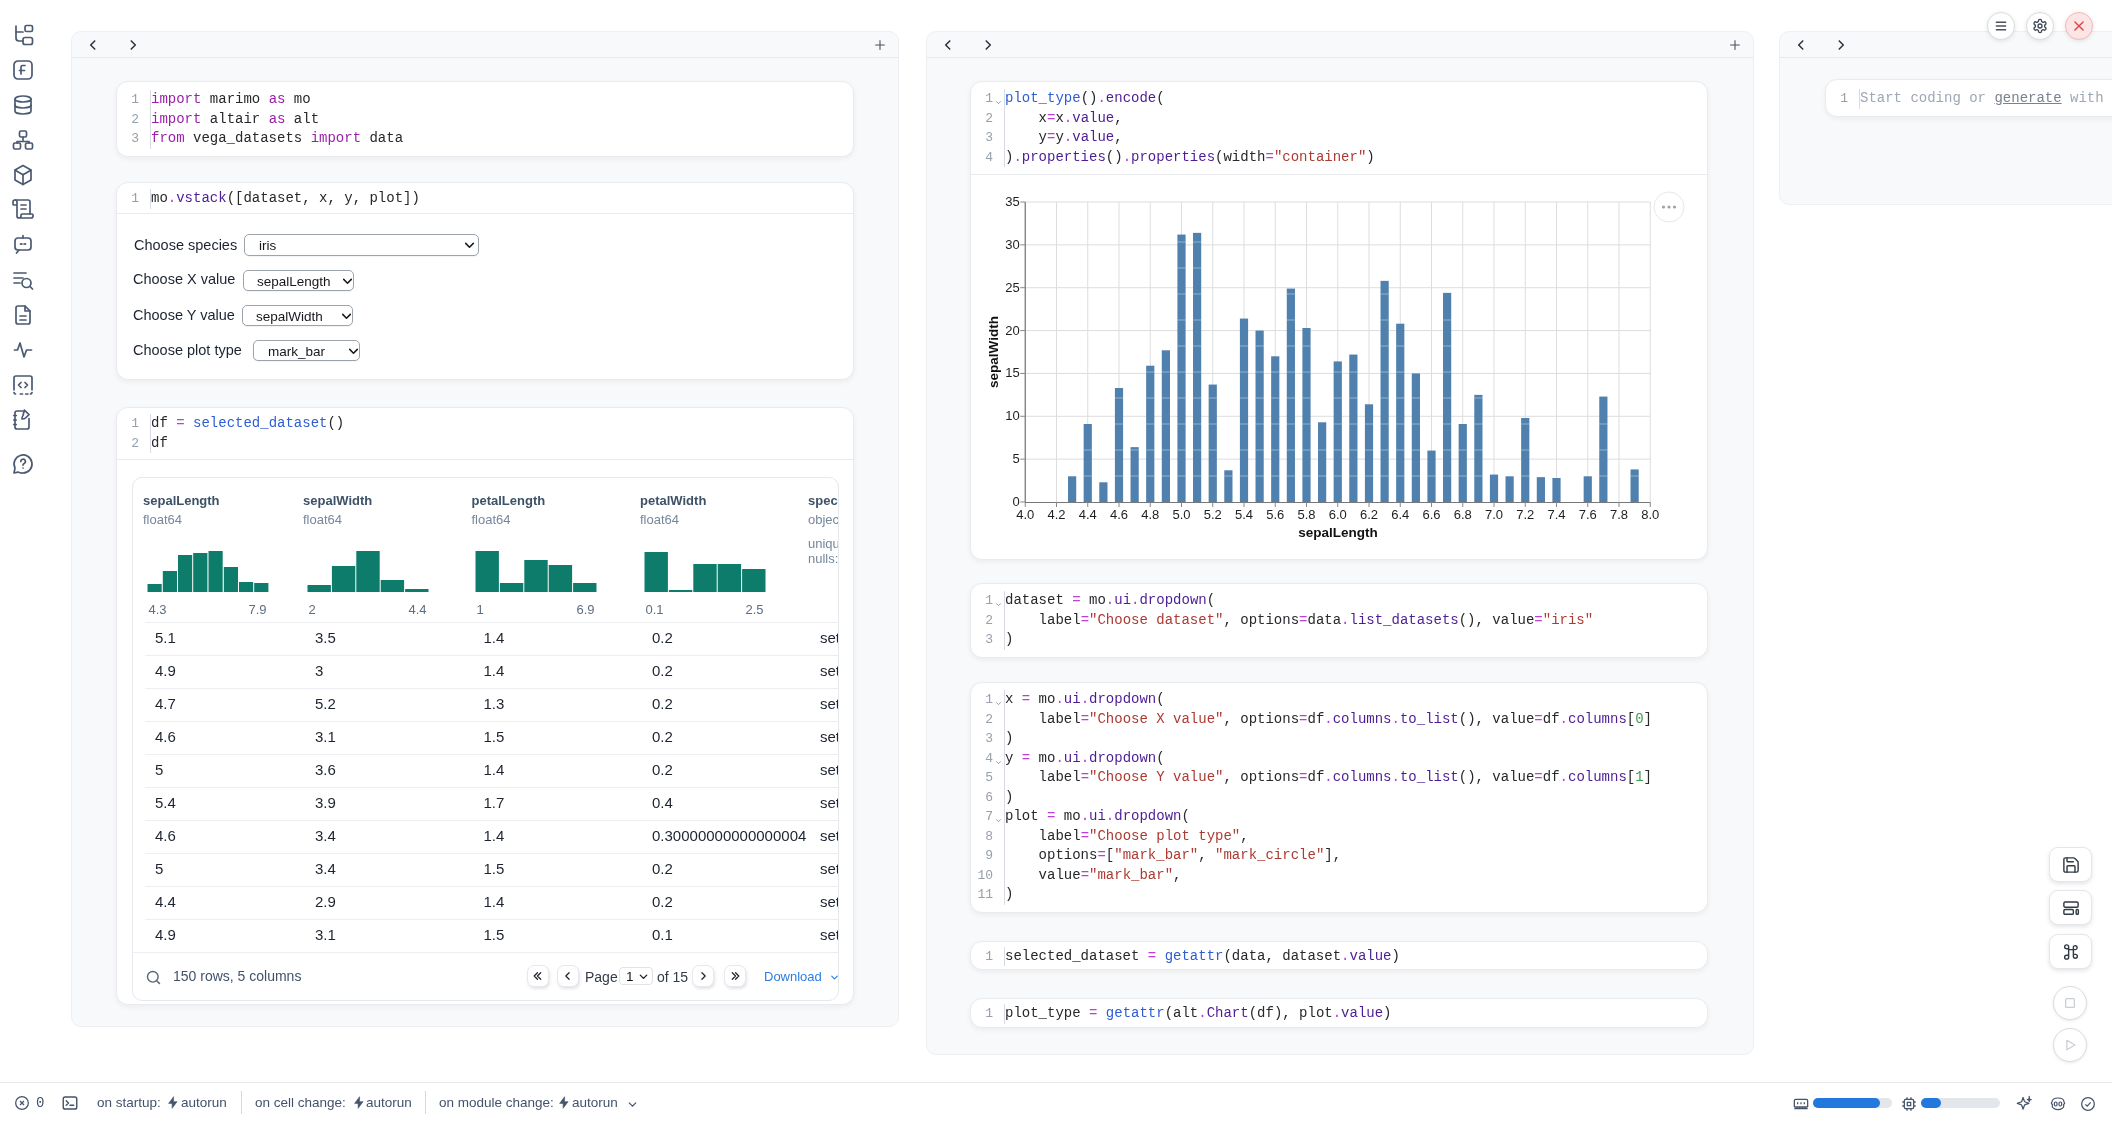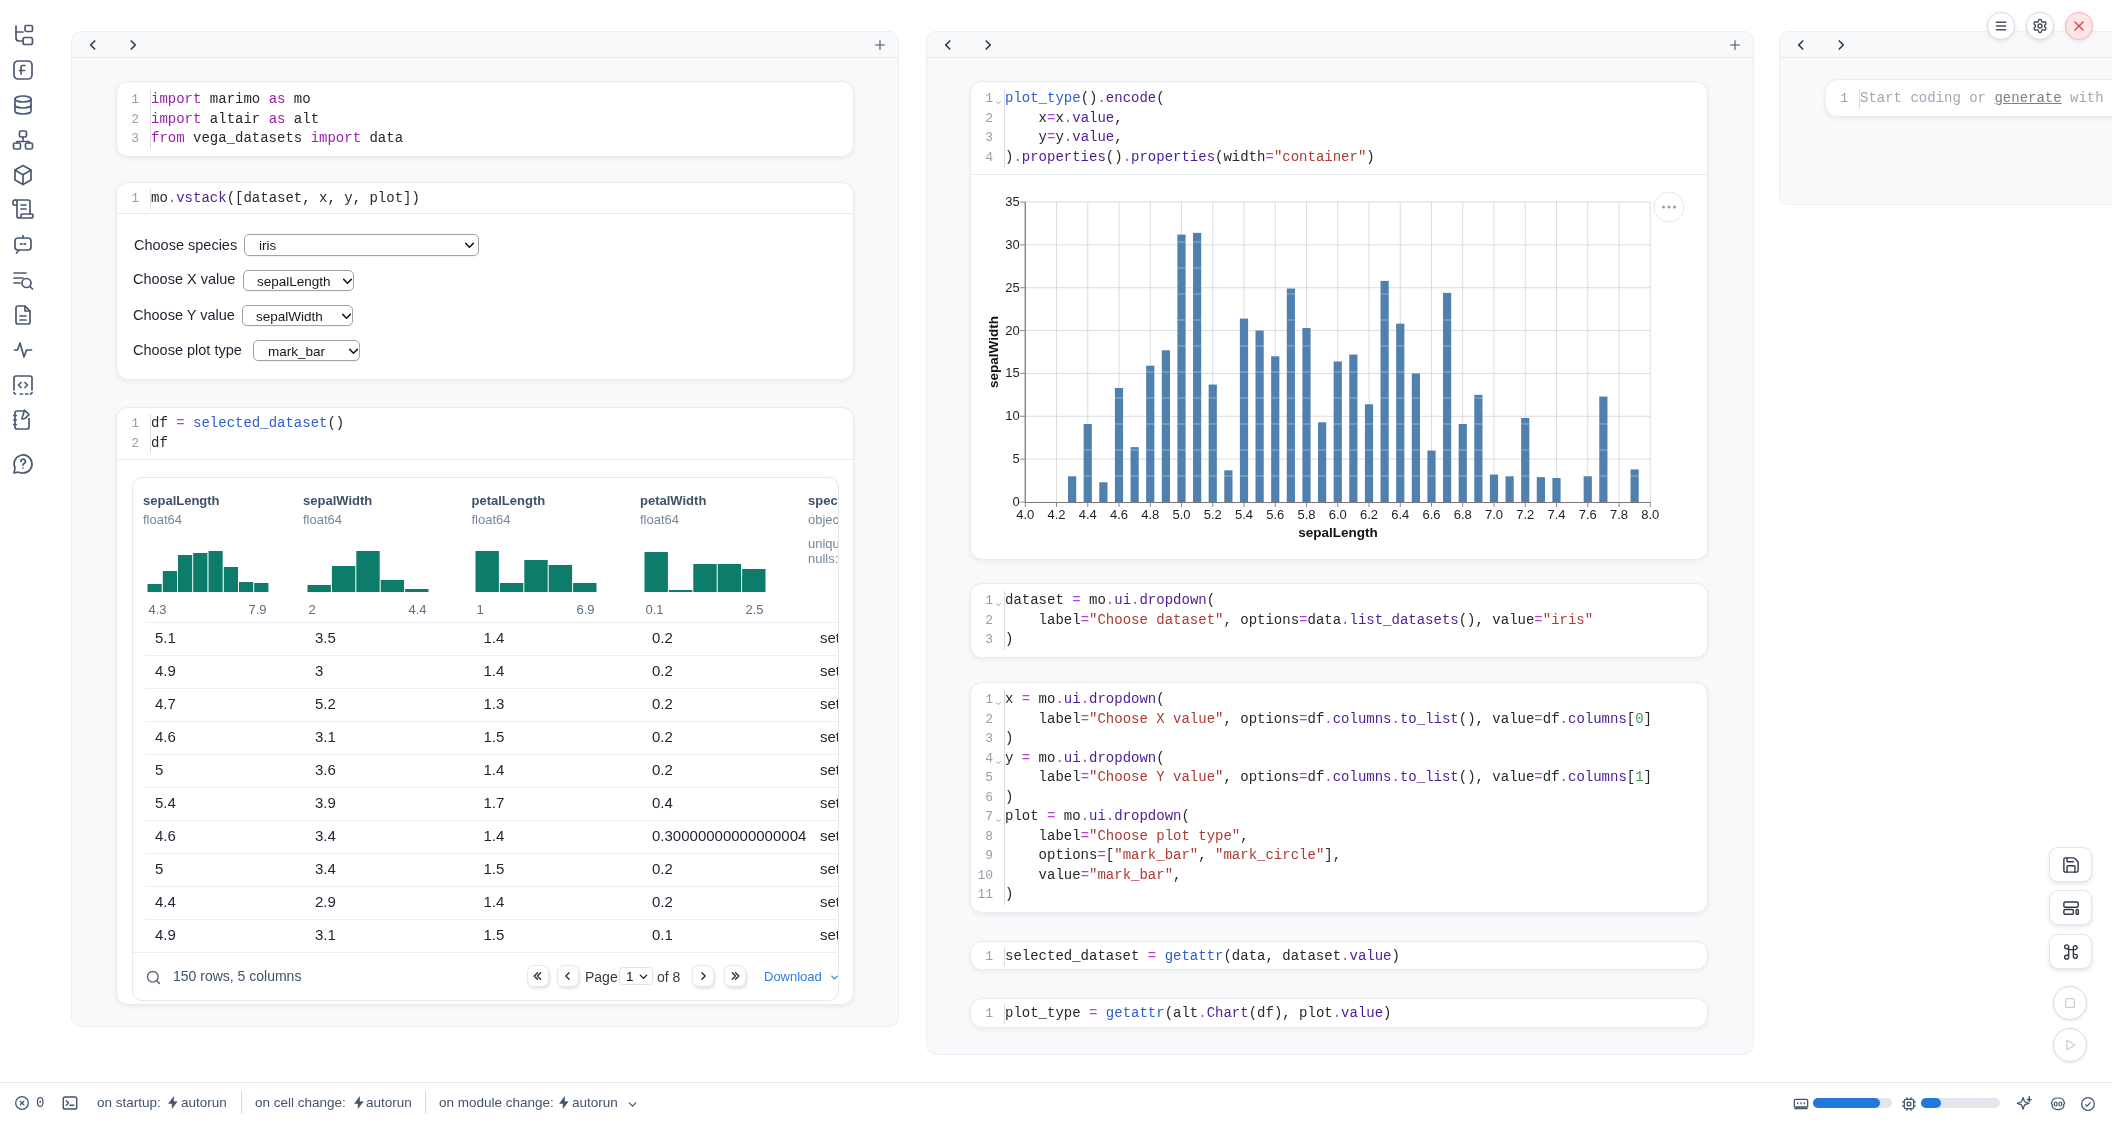--- a/index.html
+++ b/index.html
@@ -343,21 +343,21 @@
           <path d="M14 6l-6 6 6 6" fill="none" stroke="#242b36" stroke-width="2.4" stroke-linecap="round" stroke-linejoin="round"></path>
         </svg>
       </div>
 <div style="position:absolute;left:452px;top:491px;font-size:14px;color:#333b48">Page</div>
 <div style="position:absolute;left:486px;top:489px;width:34px;height:18px;border:1px solid #dfe3e8;border-radius:4px;background:#fff">
         <span style="position:absolute;left:6px;top:1px;font-size:13.5px;color:#111">1</span>
         <svg style="position:absolute;right:3px;top:3px" width="11" height="11" viewBox="0 0 24 24">
           <path d="M5 9l7 7 7-7" fill="none" stroke="#17191c" stroke-width="2.8" stroke-linecap="round" stroke-linejoin="round"></path>
         </svg>
       </div>
-<div style="position:absolute;left:524px;top:491px;font-size:14px;color:#333b48">of 8</div>
+<div style="position:absolute;left:524px;top:491px;font-size:14px;color:#333b48">of 15</div>
 <div class="pbtn" style="left:559px;top:487px;width:22px;height:22px">
         <svg width="13" height="13" viewBox="0 0 24 24">
           <path d="M10 6l6 6-6 6" fill="none" stroke="#242b36" stroke-width="2.4" stroke-linecap="round" stroke-linejoin="round"></path>
         </svg>
       </div>
 <div class="pbtn" style="left:591px;top:487px;width:22px;height:22px">
         <svg width="13" height="13" viewBox="0 0 24 24">
           <path d="M7 6l6 6-6 6M13 6l6 6-6 6" fill="none" stroke="#242b36" stroke-width="2.4" stroke-linecap="round" stroke-linejoin="round"></path>
         </svg>
       </div>

